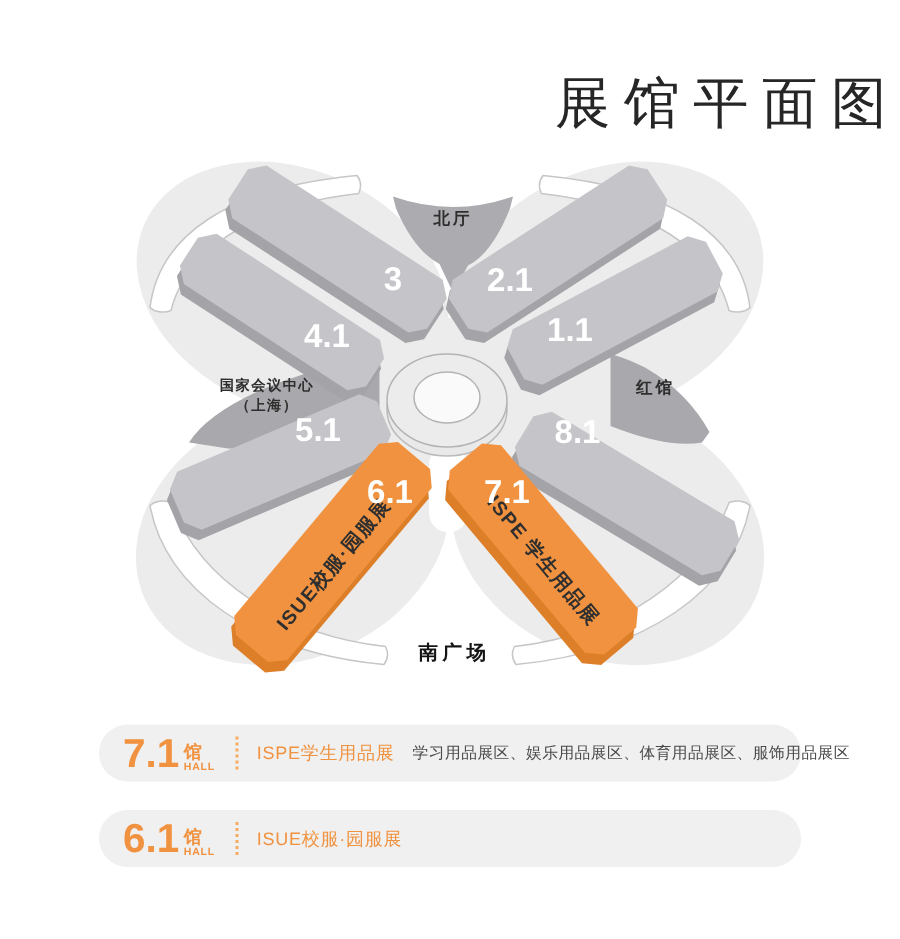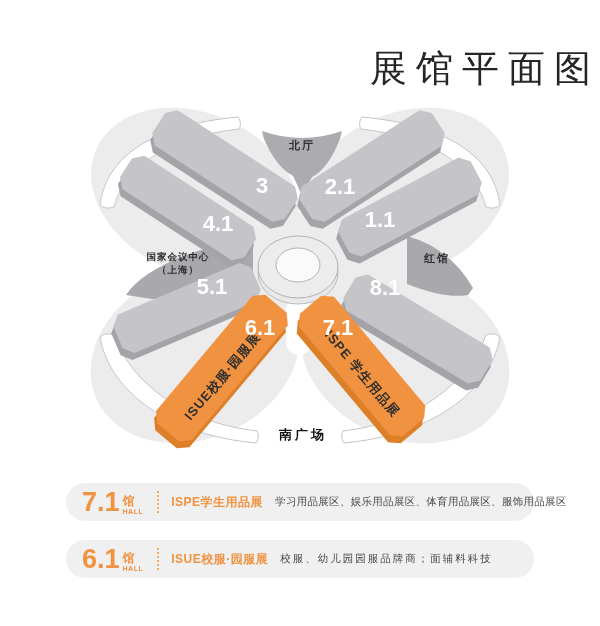--- a/index.html
+++ b/index.html
@@ -23,21 +23,21 @@
 
   
   .legend-row{position:absolute;left:66px;width:468px;height:38px;background:#f0f0f0;
               border-radius:20px;display:flex;align-items:center;}
   .lg-num{font-size:27px;font-weight:800;color:#F0923F;margin-left:16px;line-height:1;}
   .lg-stack{display:flex;flex-direction:column;justify-content:flex-end;margin-left:3px;
             height:26px;line-height:1;}
   .lg-cn{font-size:12px;font-weight:800;color:#F0923F;}
   .lg-en{font-size:7px;font-weight:800;color:#F0923F;letter-spacing:.5px;margin-top:1px;}
   .lg-div{border-left:2px dotted #f5ab60;height:22px;margin:0 12px 0 14px;}
-  .lg-name{font-size:12px;font-weight:700;color:#F0923F;letter-spacing:.5px;white-space:nowrap;}
+  .lg-name{font-size:12px;font-weight:400;color:#F0923F;letter-spacing:.5px;white-space:nowrap;}
   .lg-desc{font-size:10.5px;color:#4a4a4a;margin-left:12px;white-space:nowrap;letter-spacing:.3px;text-align:center;}
   .lg-desc.spaced{letter-spacing:2px;}
 </style>
 </head>
 <body>
 
 <div class="page">
 
   <div class="title">展馆平面图</div>
 
@@ -148,16 +148,15 @@
   </div>
 
   <div class="legend-row" style="top:540px">
     <span class="lg-num">6.1</span>
     <span class="lg-stack">
       <span class="lg-cn">馆</span>
       <span class="lg-en">HALL</span>
     </span>
     <span class="lg-div"></span>
     <span class="lg-name">ISUE校服·园服展</span>
-    <span class="lg-desc spaced">校服、幼儿园园服品牌商；面辅料科技</span>
   </div>
 
 </div>
 
 </body></html>

